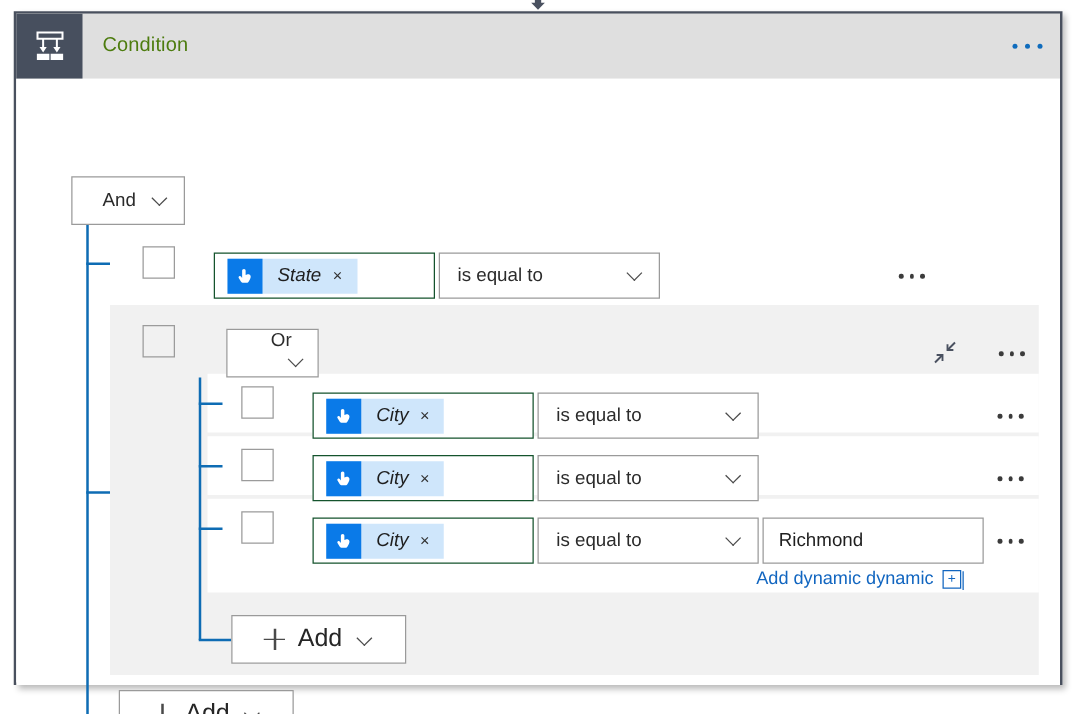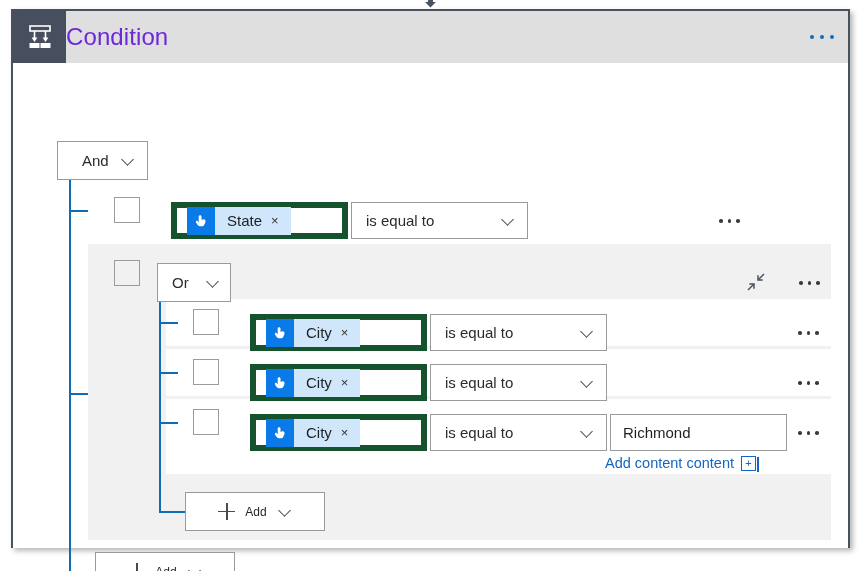--- a/index.html
+++ b/index.html
@@ -53,22 +53,23 @@
   .header-icon-box {
     width: 53px;
     height: 52px;
     background: #474f5e;
     display: flex;
     align-items: center;
     justify-content: center;
     flex: 0 0 53px;
   }
   .header-title {
-    font-size: 24px;
-    color: #6d28d9;
+    margin-left: 16px;
+    font-size: 16px;
+    color: #4d7c0f;
     letter-spacing: 0.1px;
   }
   .header-ellipsis {
     position: absolute;
     right: 14px;
     top: 50%;
     transform: translateY(-50%);
     display: flex;
     gap: 6px;
   }
@@ -123,26 +124,27 @@
     width: 26px;
     height: 26px;
     border: 1px solid #9b9b9b;
     background: transparent;
     box-sizing: border-box;
   }
 
   
   .tokenbox {
     position: absolute;
-    border: 6px solid #14532d;
+    border: 1px solid #14532d;
     background: #ffffff;
     box-sizing: border-box;
     display: flex;
     align-items: center;
     padding-left: 10px;
+    font-style: italic;
   }
   .token {
     display: inline-flex;
     align-items: center;
     background: #cfe6fb;
     height: 28px;
   }
   .token-ic {
     width: 28px;
     height: 28px;
@@ -204,21 +206,21 @@
   
   .add-btn {
     position: absolute;
     border: 1px solid #9a9a9a;
     background: #ffffff;
     box-sizing: border-box;
     display: flex;
     align-items: center;
     justify-content: center;
     gap: 10px;
-    font-size: 12px;
+    font-size: 20px;
     color: #262626;
   }
   .plus {
     display: inline-block;
     position: relative;
     width: 17px; height: 17px;
   }
   .plus::before, .plus::after {
     content: "";
     position: absolute;
@@ -332,21 +334,21 @@
 
 
     <div class="row-ellipsis" style="left:706px; top:156px;">
       <i></i>
       <i></i>
       <i></i>
     </div>
 
     <div class="checkbox" style="left:101px; top:197px;"></div>
 
-    <div class="combo" style="left:144px; top:200px; width:74px; height:39px; padding-left:14px;">
+    <div class="combo" style="left:168px; top:200px; width:74px; height:39px; padding-left:14px;flex-direction:column;">
       <span>Or</span>
       <span class="caret" style="margin-right:10px;"><span class="chev"></span></span>
     </div>
 
     <div class="collapse-icon" style="left:733px; top:209px;">
       <svg width="20" height="20" viewBox="0 0 20 20" aria-hidden="true">
         <line x1="18" y1="2" x2="12" y2="8" stroke="#4a5160" stroke-width="1.5"></line>
         <polyline points="12,3.3 12,8 16.7,8" fill="none" stroke="#4a5160" stroke-width="1.5"></polyline>
         <line x1="2" y1="18" x2="8" y2="12" stroke="#4a5160" stroke-width="1.5"></line>
         <polyline points="8,16.7 8,12 3.3,12" fill="none" stroke="#4a5160" stroke-width="1.5"></polyline>
@@ -428,21 +430,21 @@
     <div class="textbox" style="left:597px; top:351px; width:177px; height:37px;">
       <span>Richmond</span>
     </div>
     <div class="row-ellipsis" style="left:785px; top:368px;">
       <i></i>
       <i></i>
       <i></i>
     </div>
 
     <div class="dyn-link" style="left:592px; top:392px;">
-      <span>Add content content</span>
+      <span>Add dynamic dynamic</span>
       <span class="dyn-plus">+</span>
     </div>
 
     <div class="add-btn" style="left:172px; top:429px; width:140px; height:39px;">
       <span class="plus"></span>
       <span>Add</span>
       <span style="margin-left:2px;"><span class="chev"></span></span>
     </div>
 
     <div class="add-btn" style="left:82px; top:489px; width:140px; height:39px;">

